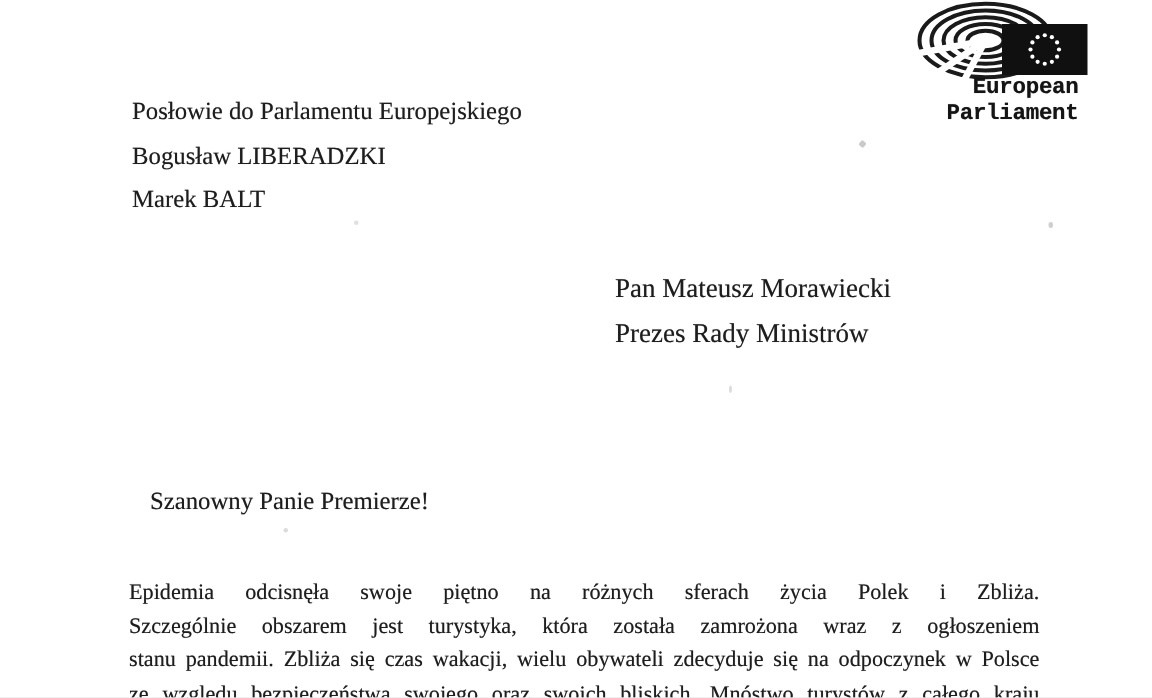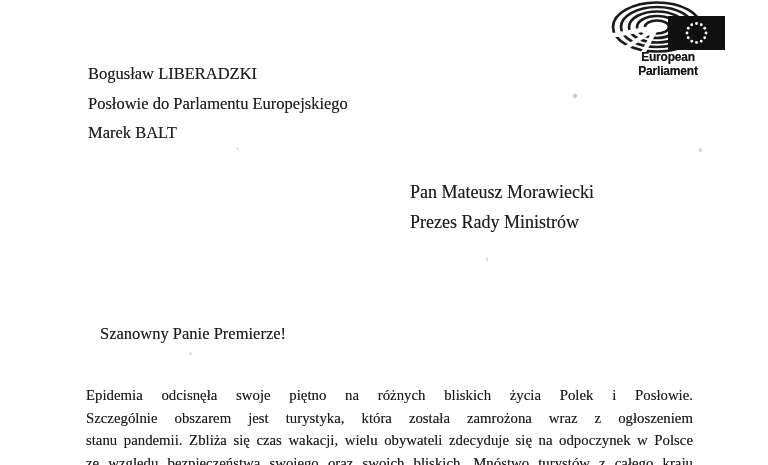--- a/index.html
+++ b/index.html
@@ -17,23 +17,23 @@
     color:var(--ink);
   }
   
   .page .txt{ text-shadow:0 0 .45px rgba(20,20,20,.55); }
 
   
   .logo{ position:absolute; left:605px; top:0; width:140px; height:70px; }
   .logo svg{ display:block; }
   .logo-label{
     position:absolute; left:12px; top:50px; width:102px;
-    text-align:center;
-    font-family:Liberation Sans, sans-serif;
-    font-weight:700; font-size:12px; letter-spacing:-0.2px;
+    text-align:right;
+    font-family:Liberation Mono, monospace;
+    font-weight:700; font-size:15px; letter-spacing:-0.2px;
     color:var(--logo);
     text-shadow:0 0 .5px rgba(0,0,0,.6);
   }
 
   
   .sender{ position:absolute; left:88px; top:59px; font-size:16.5px; line-height:29.5px; }
   .place-date{ position:absolute; left:557px; top:128px; font-size:15.5px; line-height:20px; }
   .recipient{ position:absolute; left:410px; top:177px; font-size:18px; line-height:30px; }
   .salutation{ position:absolute; left:88px; top:323px; font-size:16.5px; line-height:22px;margin-left:12px; }
 
@@ -89,46 +89,46 @@
         <circle cx="86.75" cy="41.23" r="1.4"></circle>
         <circle cx="91.5" cy="42.5" r="1.4"></circle>
         <circle cx="96.25" cy="41.23" r="1.4"></circle>
         <circle cx="99.73" cy="37.75" r="1.4"></circle>
       </g>
     </svg>
     <div class="logo-label">European Parliament</div>
   </div>
 
   <div class="sender txt">
+    <div>Posłowie do Parlamentu Europejskiego</div>
     <div>Bogusław LIBERADZKI</div>
-    <div>Posłowie do Parlamentu Europejskiego</div>
     <div>Marek BALT</div>
   </div>
 
 
   <div class="recipient txt">
     <div>Pan Mateusz Morawiecki</div>
     <div>Prezes Rady Ministrów</div>
   </div>
 
   <div class="salutation txt">Szanowny Panie Premierze!</div>
 
   <div class="letter-body txt">
     <div class="bline">
         <span>Epidemia</span>
         <span>odcisnęła</span>
         <span>swoje</span>
         <span>piętno</span>
         <span>na</span>
         <span>różnych</span>
-        <span>bliskich</span>
+        <span>sferach</span>
         <span>życia</span>
         <span>Polek</span>
         <span>i</span>
-        <span>Posłowie.</span>
+        <span>Zbliża.</span>
       </div>
     <div class="bline">
         <span>Szczególnie</span>
         <span>obszarem</span>
         <span>jest</span>
         <span>turystyka,</span>
         <span>która</span>
         <span>została</span>
         <span>zamrożona</span>
         <span>wraz</span>

